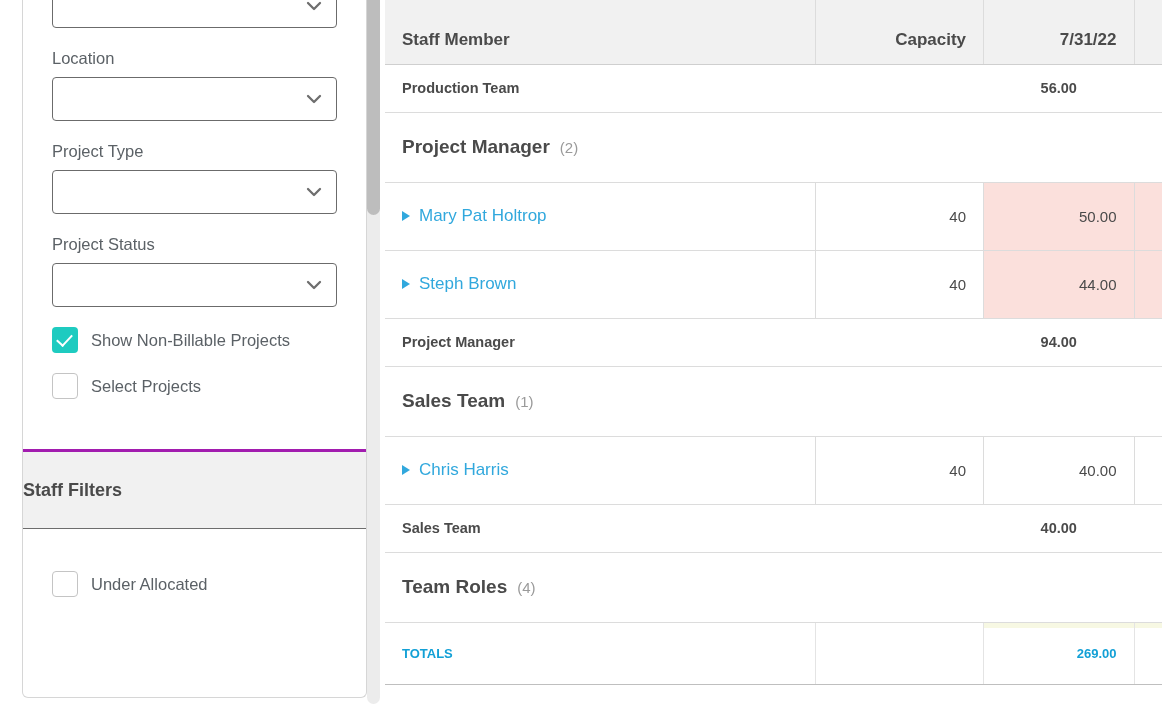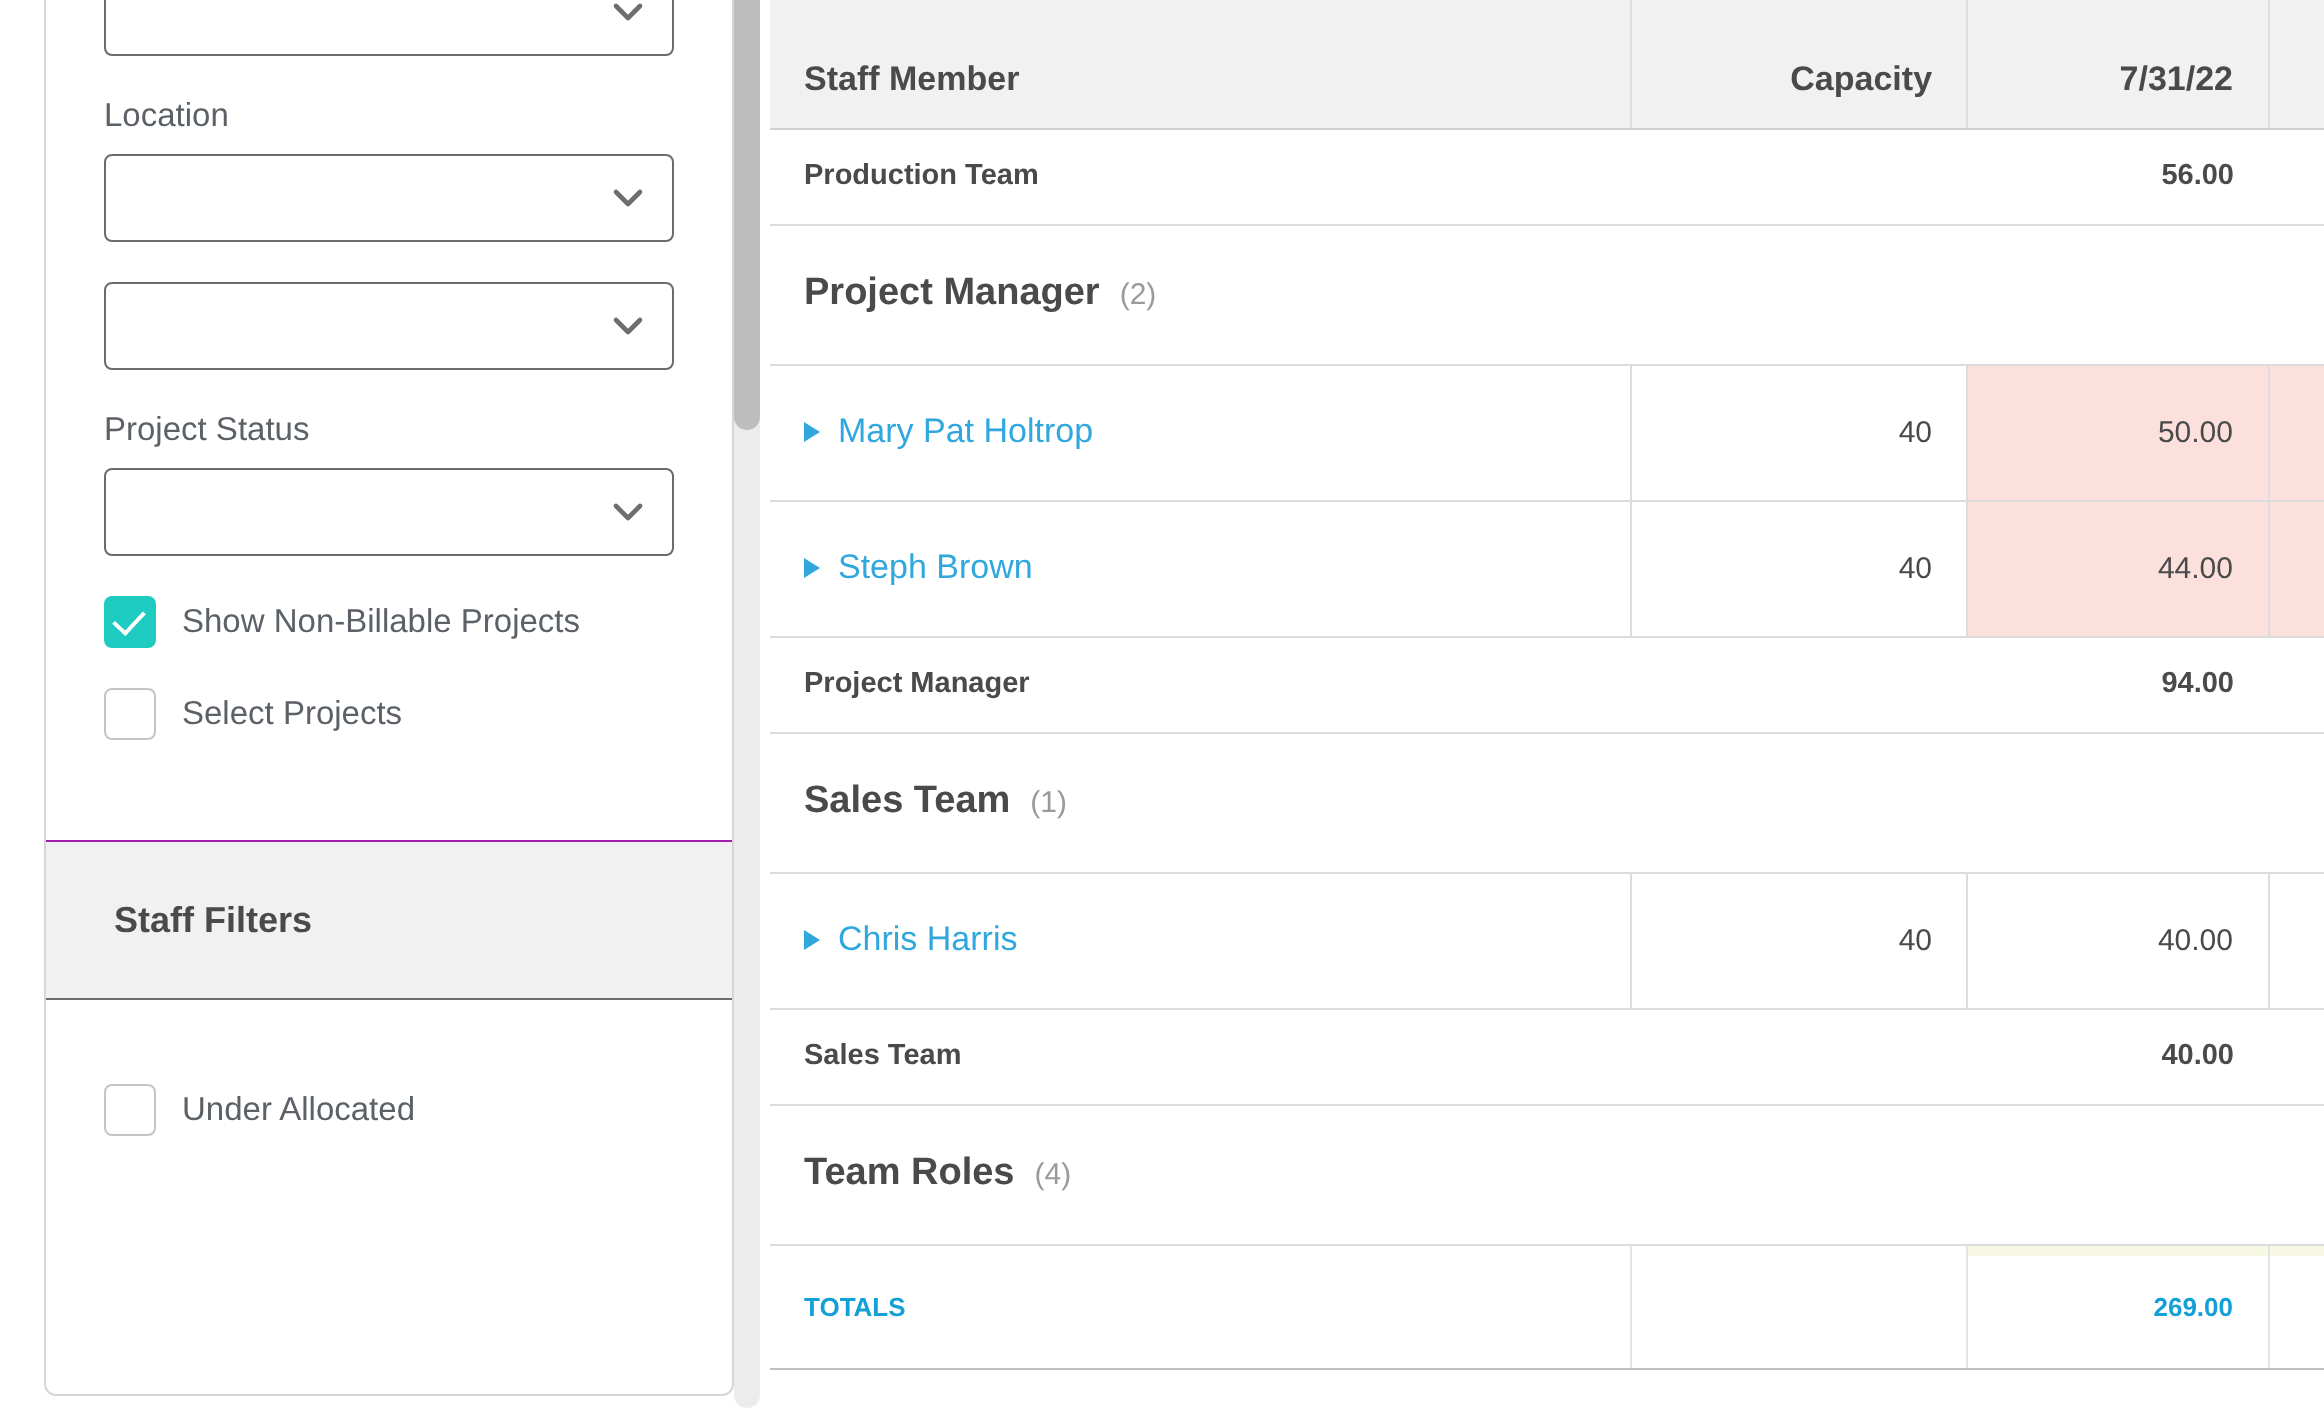--- a/index.html
+++ b/index.html
@@ -102,26 +102,25 @@
     transform: rotate(43deg);
   }
   .check-label {
     margin-left: 13px;
     font-size: 16.5px;
     color: #5b6166;
     line-height: 20px;
   }
   .section-head {
     background: #f1f1f1;
-    border-top: 1px solid #a21caf;
+    border-top: 3px solid #a21caf;
     border-bottom: 1px solid #6d6d6d;
     height: 80px;
     display: flex;
     align-items: center;
-    padding-left: 34px;
     box-sizing: border-box;
   }
   .section-head-title {
     font-size: 18px;
     font-weight: bold;
     color: #4a4a4a;
   }
 
   
   #panel-scrollbar {
@@ -185,21 +184,21 @@
     vertical-align: middle;
   }
 
   
   tr.rollup td {
     height: 48px;
     font-weight: bold;
     font-size: 14.5px;
     border-bottom: 1px solid #dcdcdc;
   }
-  tr.rollup td.num { text-align: right; }
+  tr.rollup td.num { text-align: center; }
 
   
   tr.group td {
     height: 70px;
     border-bottom: 1px solid #dcdcdc;
   }
   .group-title {
     font-size: 19px;
     font-weight: bold;
     color: #4a4a4a;
@@ -284,20 +283,21 @@
         <span class="select-value"></span>
         <span class="chev">
           <svg width="20" height="20" viewBox="0 0 20 20">
               <path d="M4 7 L10 13 L16 7" fill="none" stroke="#6e6e6e" stroke-width="2.3" stroke-linecap="round" stroke-linejoin="round"></path>
             </svg>
         </span>
       </div>
     </div>
 
     <div>
+      <div class="field-label">Project Type</div>
       <div class="select-box">
         <span class="select-value"></span>
         <span class="chev">
           <svg width="20" height="20" viewBox="0 0 20 20">
               <path d="M4 7 L10 13 L16 7" fill="none" stroke="#6e6e6e" stroke-width="2.3" stroke-linecap="round" stroke-linejoin="round"></path>
             </svg>
         </span>
       </div>
     </div>
 

